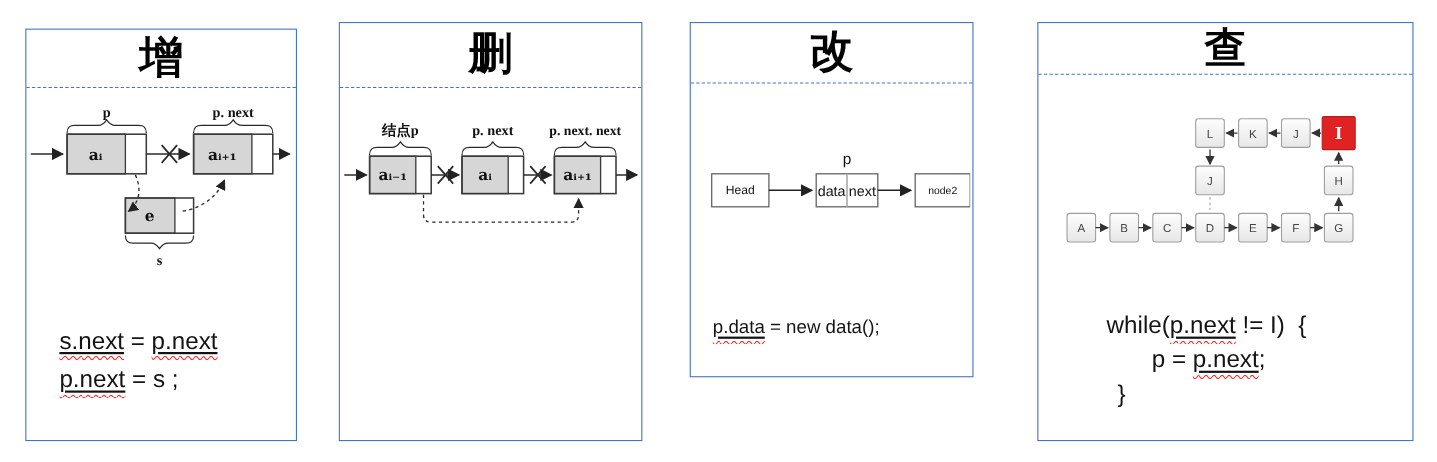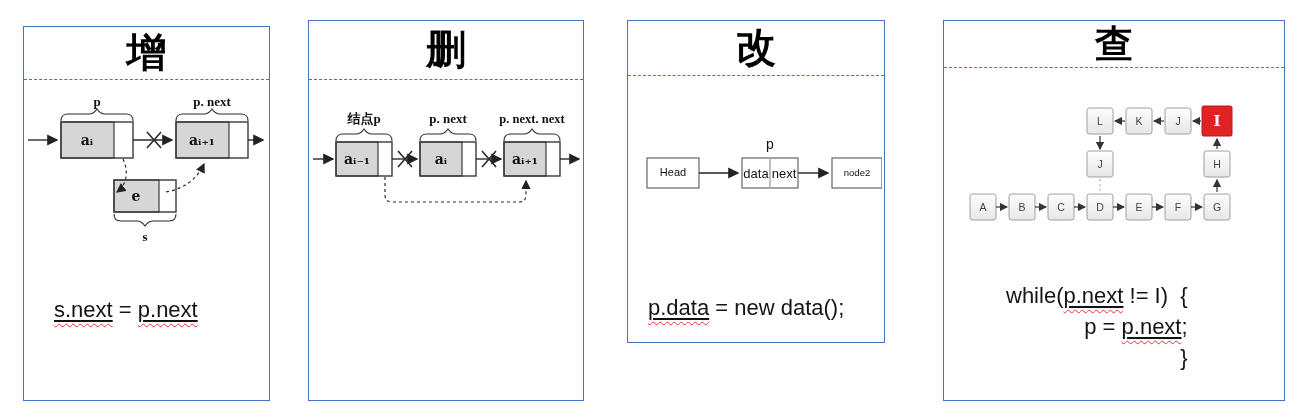--- a/index.html
+++ b/index.html
@@ -32,22 +32,22 @@
   .p2 .panel-body { height:320px; }
   .p3 .panel-body { height:266px; }
   .p4 .panel-body { height:332px; }
 
   .diag { position:absolute; }
 
   .code { position:absolute; color:#141414; }
   .code-line { white-space:pre; }
   .p1 .code { left:30px; top:212px; font-size:22px; line-height:35px; }
   .p2 .code { left:30px; top:220px; font-size:22px; line-height:32px; }
-  .p3 .code { left:20px; top:216px; font-size:22px; line-height:32px; }
-  .p4 .code { left:62px; top:212px; font-size:22px; line-height:31px;text-align:right; }
+  .p3 .code { left:20px; top:206px; font-size:17px; line-height:32px; }
+  .p4 .code { left:62px; top:212px; font-size:22px; line-height:31px; }
   .p4 .code .indent1 { margin-left:41px; }
   .p4 .code .indent2 { margin-left:10px; }
 
   .u { text-decoration:underline; text-decoration-color:#111;
        text-decoration-thickness:1.5px; text-underline-offset:3px; }
   .u .wavy { text-decoration:underline wavy var(--wavy,#EE3333);
        text-decoration-thickness:1px; text-underline-offset:6px; }
 
   
   .cell  { fill:#d6d6d6; stroke:#3a3a3a; stroke-width:1.2; }
@@ -117,20 +117,21 @@
           <path class="brace" d="M88 120 C88 126 91 127 95 127 L111 127 C115 127 117 129 119 132 C121 129 123 127 127 127 L143 127 C147 127 150 126 150 120"></path>
           <text class="bracelbl" x="119" y="147">s</text>
 
           <path class="dash" d="M97 65 C104 80 99 92 91 98" marker-end="url(#ah1)"></path>
           <path class="dash" d="M140 98 C158 95 171 85 178 70" marker-end="url(#ah1)"></path>
         </g>
       </svg>
 
       <div class="code">
         <div class="code-line"><span class="u"><span class="wavy">s.next</span></span><span> = </span><span class="u"><span class="wavy">p.next</span></span></div>
+        <div class="code-line"><span class="u"><span class="wavy">p.next</span></span><span> = s ;</span></div>
       </div>
     </div>
   </section>
 
   <section class="panel p2">
     <div class="panel-head">删</div>
     <div class="panel-body">
 
       <svg class="diag" style="left:3px;top:24px" width="270" height="130" viewBox="0 0 270 130">
         <defs>

